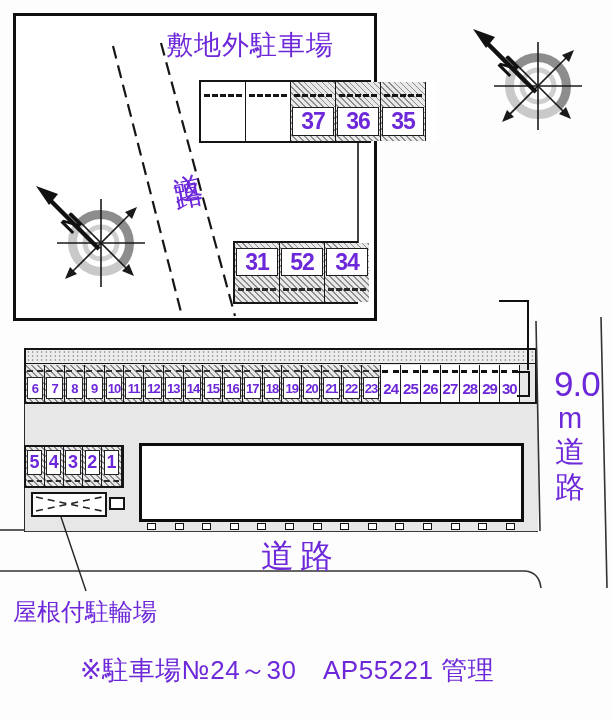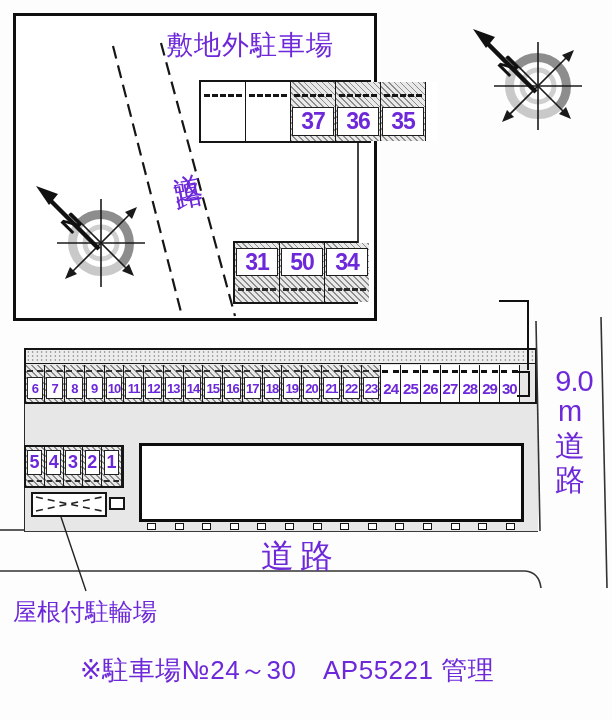--- a/index.html
+++ b/index.html
@@ -55,21 +55,21 @@
   #building{position:absolute;left:114px;top:95px;width:385px;height:79px;background:#fff;
             border:3.5px solid #0d0d0d;box-sizing:border-box;}
   #ticks{position:absolute;left:122px;top:175px;width:368px;display:flex;justify-content:space-between;}
   .tick{width:7px;height:5px;background:#fff;border:1.5px solid #111;}
   #shed{position:absolute;left:6px;top:144px;width:76px;height:25px;background:#fff;border:2px solid #151515;box-sizing:border-box;}
   #shed-box{position:absolute;left:84px;top:149px;width:16px;height:13px;background:#fff;border:2px solid #151515;box-sizing:border-box;}
 
   
   #garbage-label{left:389px;top:286px;font-size:25px;font-weight:500;white-space:nowrap;}
   #right-road-label{left:546px;top:366px;width:48px;text-align:center;line-height:1.05;font-weight:500;}
-  #right-road-label .num{font-size:29px;letter-spacing:-1px;margin-left:8px;}
+  #right-road-label .num{font-size:35px;letter-spacing:-1px;margin-left:8px;}
   #right-road-label .unit{font-size:29px;}
   #right-road-label .kanji{font-size:30px;margin-top:3px;}
   #bottom-road-label{left:226px;top:534px;width:148px;text-align:center;font-size:33px;font-weight:500;letter-spacing:6px;}
   #shed-label{left:13px;top:596px;font-size:24px;font-weight:500;white-space:nowrap;text-align:center;}
   #footer-note{left:80px;top:653px;font-size:26px;font-weight:500;letter-spacing:0.5px;white-space:nowrap;}
 </style>
 </head>
 <body>
 
 <div id="page">
@@ -105,21 +105,21 @@
           <div class="iplate bot">35</div>
         </div>
         <div class="ispacer"></div>
       </div>
     <div id="inset-bottom-row" class="irow">
         <div class="icell hatch">
           <div class="iplate top">31</div>
           <div class="idash-bottom"></div>
         </div>
         <div class="icell hatch">
-          <div class="iplate top">50</div>
+          <div class="iplate top">52</div>
           <div class="idash-bottom"></div>
         </div>
         <div class="icell hatch">
           <div class="iplate top">34</div>
           <div class="idash-bottom"></div>
         </div>
       </div>
 
     <svg class="abs" style="left:5px;top:149px" width="160" height="150" viewBox="0 0 160 150">
       <path d="M59.5,57.5 A29,29 0 0 1 100.5,98.5" fill="none" stroke="#8d8d8d" stroke-width="9"></path>

